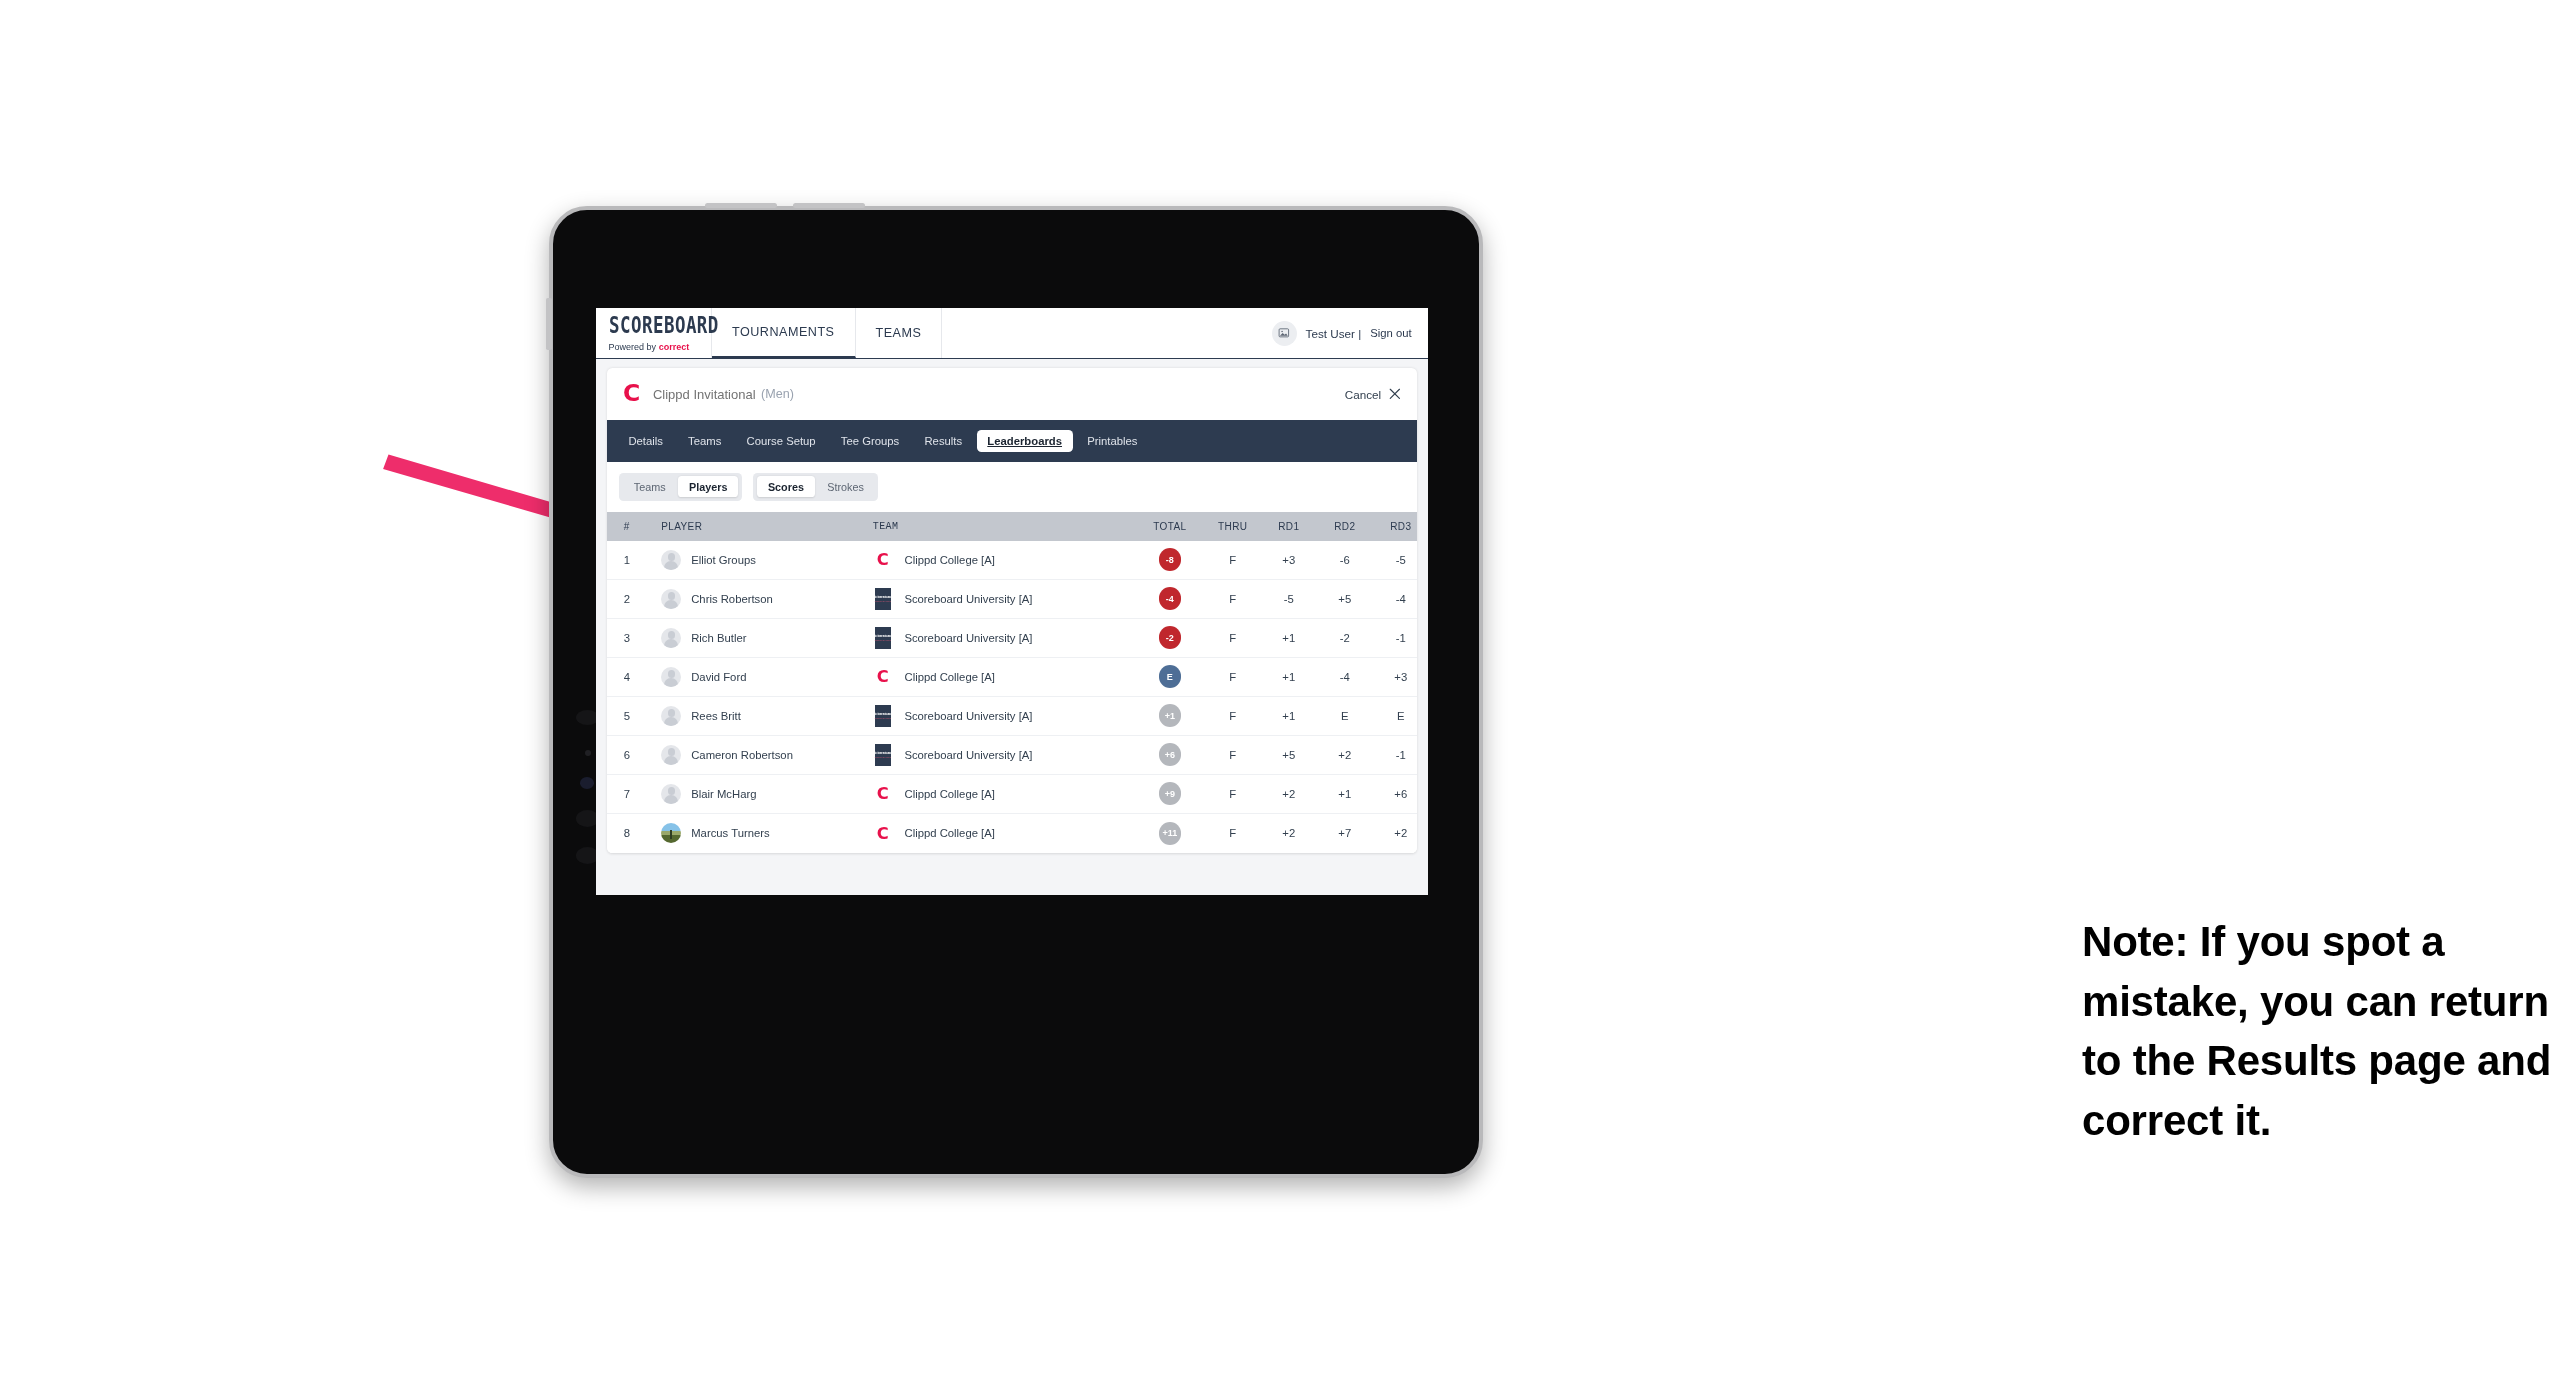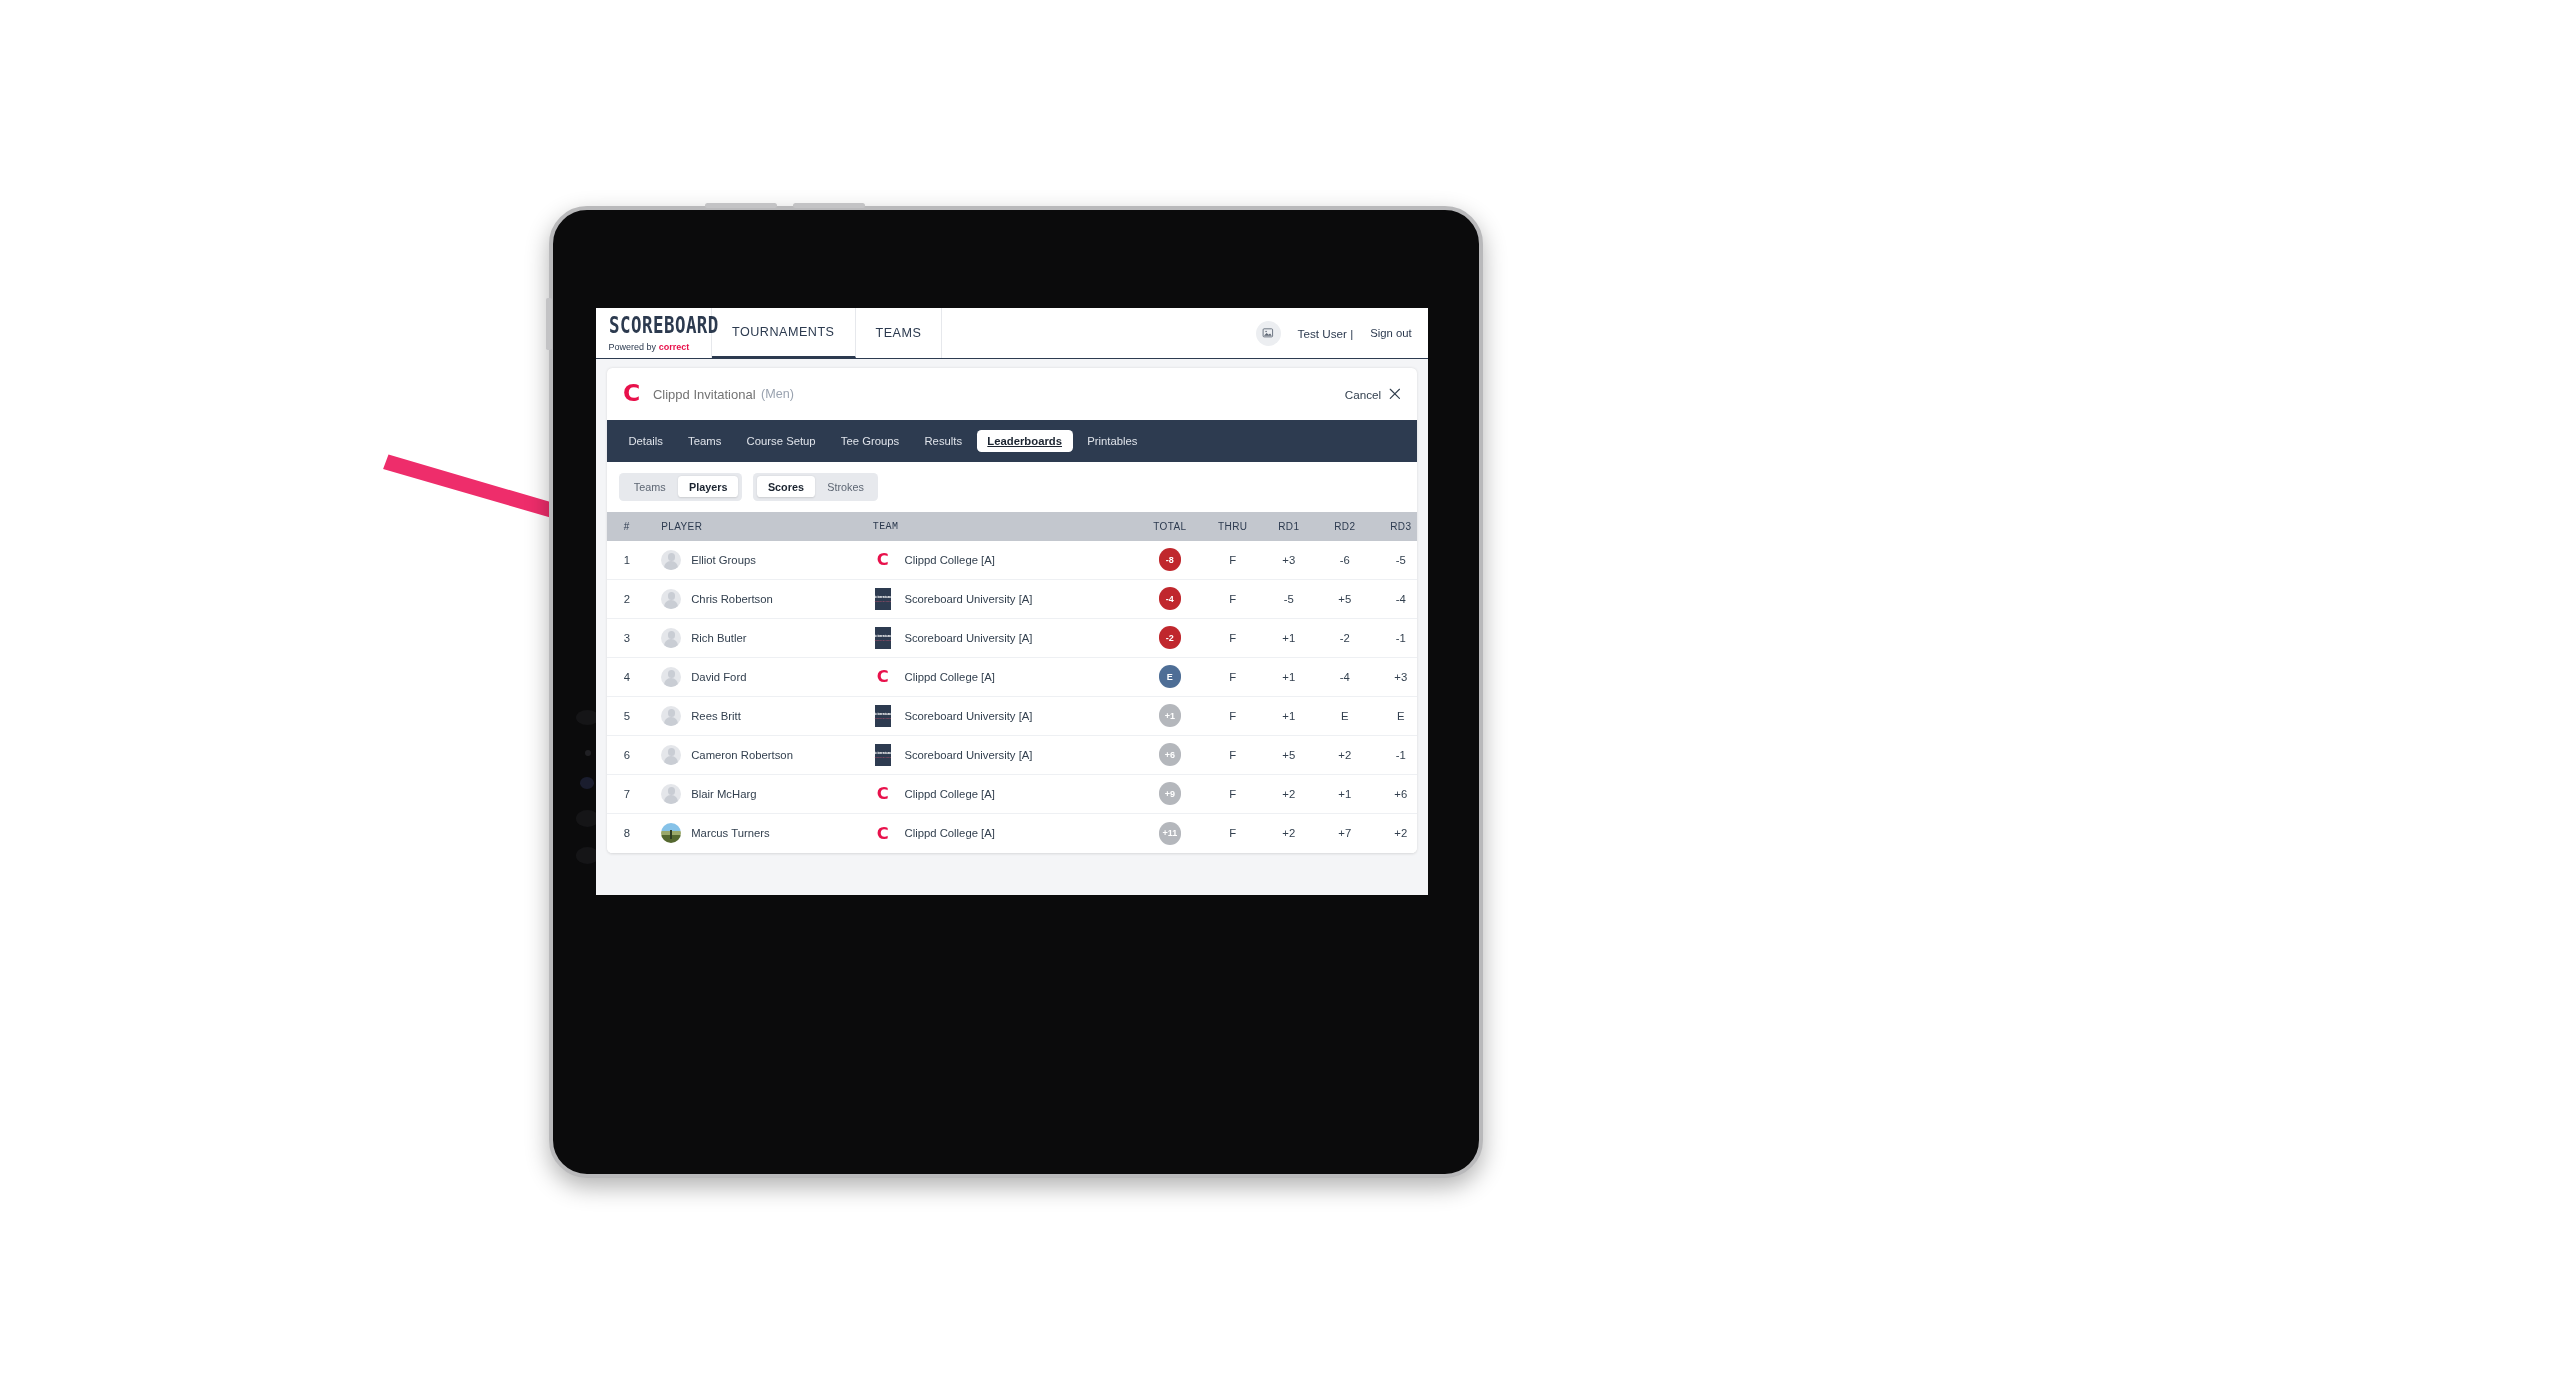--- a/index.html
+++ b/index.html
@@ -63,21 +63,21 @@
                 color:#2c3a4f; font-family:"DejaVu Sans Mono", monospace;
                 transform: scaleY(1.18) scaleX(.92); transform-origin: left center; }
   #brand-sub { font-size: 9px; color:#2c3a4f; margin-top: 5.4px; }
   #brand-sub i { font-style: normal; color:#e8114b; font-weight: 700; }
   .topnav {
     display:flex; align-items:center; padding: 0 20px; font-size: 12.6px;
     color:#2c3a4f; letter-spacing:0.5px; border-right: 0.9px solid #e6e8ec;
     cursor: pointer;
   }
   .topnav.active { border-bottom: 2.7px solid #2c3a4f; }
-  #topright { margin-left:auto; display:flex; align-items:center; gap:17px; padding-right: 16.3px; }
+  #topright { margin-left:auto; display:flex; align-items:center; gap:9px; padding-right: 16.3px; }
   #avatar-btn { width:25px; height:25px; border-radius:50%; background:#eceef1;
                 display:flex; align-items:center; justify-content:center; }
   #user-label { font-size:11.7px; color:#2c3a4f; }
   #signout { font-size:11.3px; color:#2c3a4f; cursor:pointer; }
 
   
   #card { margin: 9px 10.8px 0 10.8px; background:#fff; border-radius:5.4px;
           box-shadow: 0 0.9px 2.7px rgba(0,0,0,.12); overflow:hidden; }
   #card-head { height:52px; display:flex; align-items:center; padding: 0 16.3px; }
   #clippd-c { font-size: 23.5px; font-weight: 800; color:#e8114b; font-family:"DejaVu Sans", sans-serif;
@@ -405,14 +405,15 @@
                 <div class="c-rd">+7</div>
                 <div class="c-rd">+2</div>
               </div>
             </div>
         </div>
 
       </div>
     </div>
   </div>
 
+  <div id="right-note">Note: If you spot a mistake, you can return to the Results page and correct it.</div>
 </div>
 
 
 </body></html>

